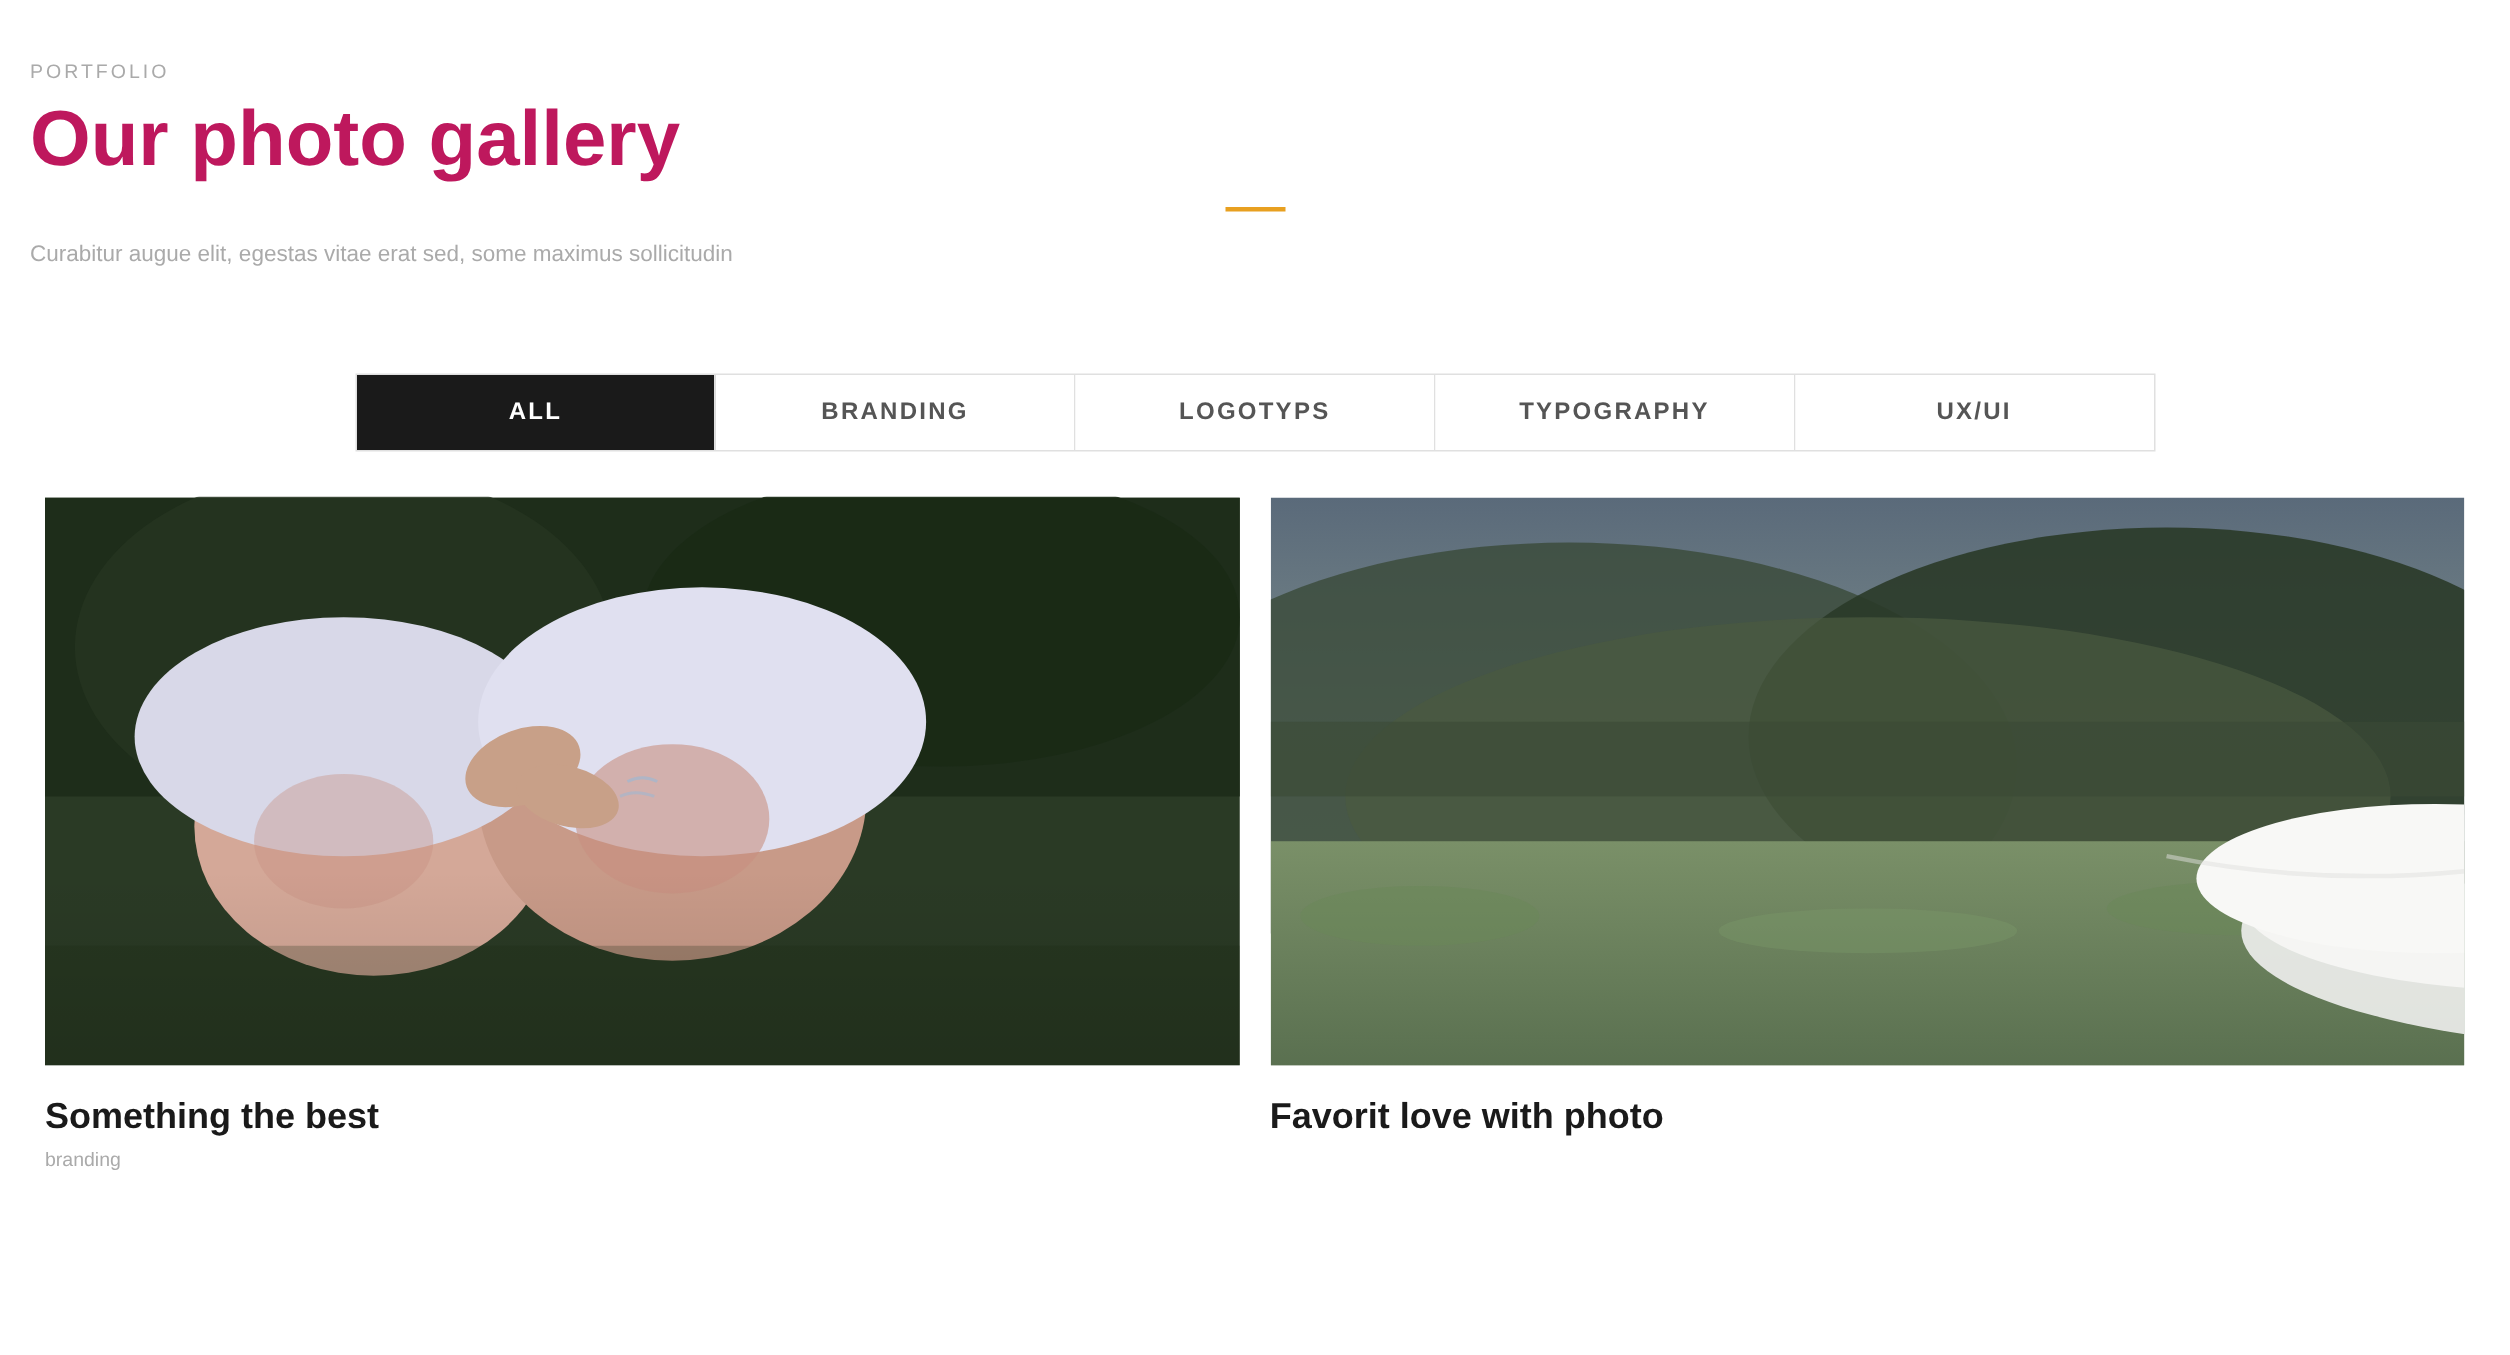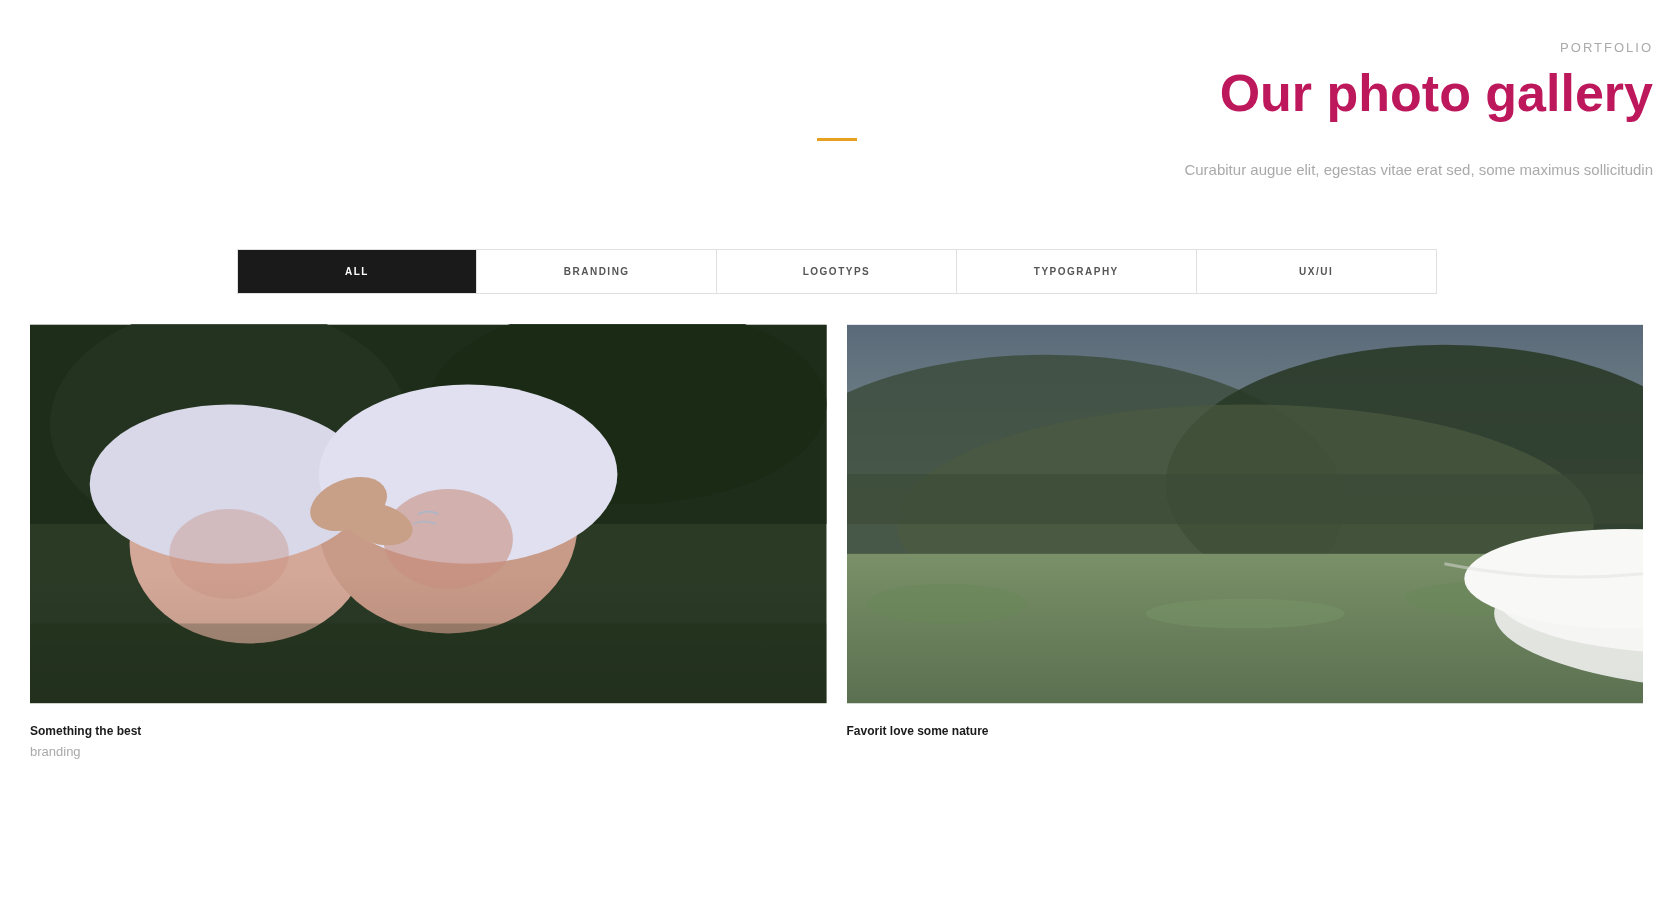--- a/index.html
+++ b/index.html
@@ -9,21 +9,21 @@
       color: #222;
     }
 
     .page-wrapper {
       max-width: 1673px;
       margin: 0 auto;
     }
 
     
     .header-section {
-      text-align: right;
+      text-align: left;
       padding: 40px 20px 20px;
     }
 
     .portfolio-label {
       font-size: 13px;
       letter-spacing: 2px;
       color: #aaa;
       text-transform: uppercase;
       margin-bottom: 10px;
     }
@@ -58,21 +58,21 @@
       width: calc(100% - 60px);
       max-width: 1200px;
       margin-left: auto;
       margin-right: auto;
     }
 
     .filter-tab {
       flex: 1;
       padding: 16px 23px;
       text-align: center;
-      font-size: 10px;
+      font-size: 16px;
       font-weight: 600;
       letter-spacing: 1.5px;
       text-transform: uppercase;
       cursor: pointer;
       border-right: 1px solid #e0e0e0;
       color: #555;
       background: #fff;
       transition: background 0.2s;
     }
 
@@ -116,21 +116,21 @@
       width: 100%;
       height: 100%;
     }
 
     .gallery-caption {
       padding: 20px 0 10px;
       background: #fff;
     }
 
     .caption-title {
-      font-size: 12px;
+      font-size: 24px;
       font-weight: 900;
       color: #1a1a1a;
       margin-bottom: 6px;
     }
 
     .caption-category {
       font-size: 13px;
       color: #aaa;
       font-weight: 400;
     }
@@ -254,20 +254,20 @@
           <line x1="1010" y1="255" x2="1045" y2="255" stroke="#e0e0d8" stroke-width="1.5" opacity="0.7"></line>
 
           <ellipse cx="1080" cy="295" rx="35" ry="22" fill="#f0f0ee"></ellipse>
           <ellipse cx="1095" cy="278" rx="18" ry="22" fill="#f0f0ee"></ellipse>
           <ellipse cx="1092" cy="258" rx="5" ry="12" fill="#f0f0ee"></ellipse>
           <ellipse cx="1100" cy="256" rx="5" ry="13" fill="#ffb0b0" opacity="0.6"></ellipse>
           <ellipse cx="1092" cy="256" rx="4" ry="11" fill="#ffb0b0" opacity="0.4"></ellipse>
         </svg>
       </div>
       <div class="gallery-caption">
-        <div class="caption-title">Favorit love some nature</div>
+        <div class="caption-title">Favorit love with photo</div>
       </div>
     </div>
 
   </div>
 
   <div class="bottom-overflow"></div>
 </div>
 
 </body></html>

